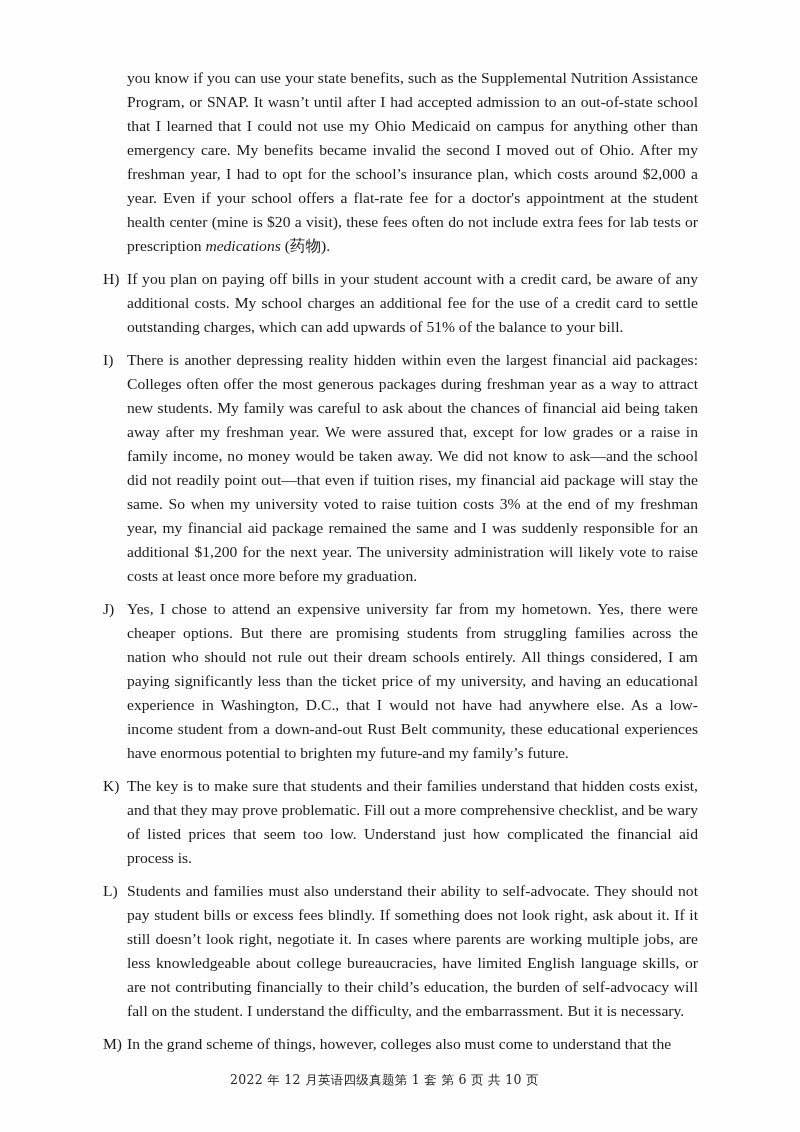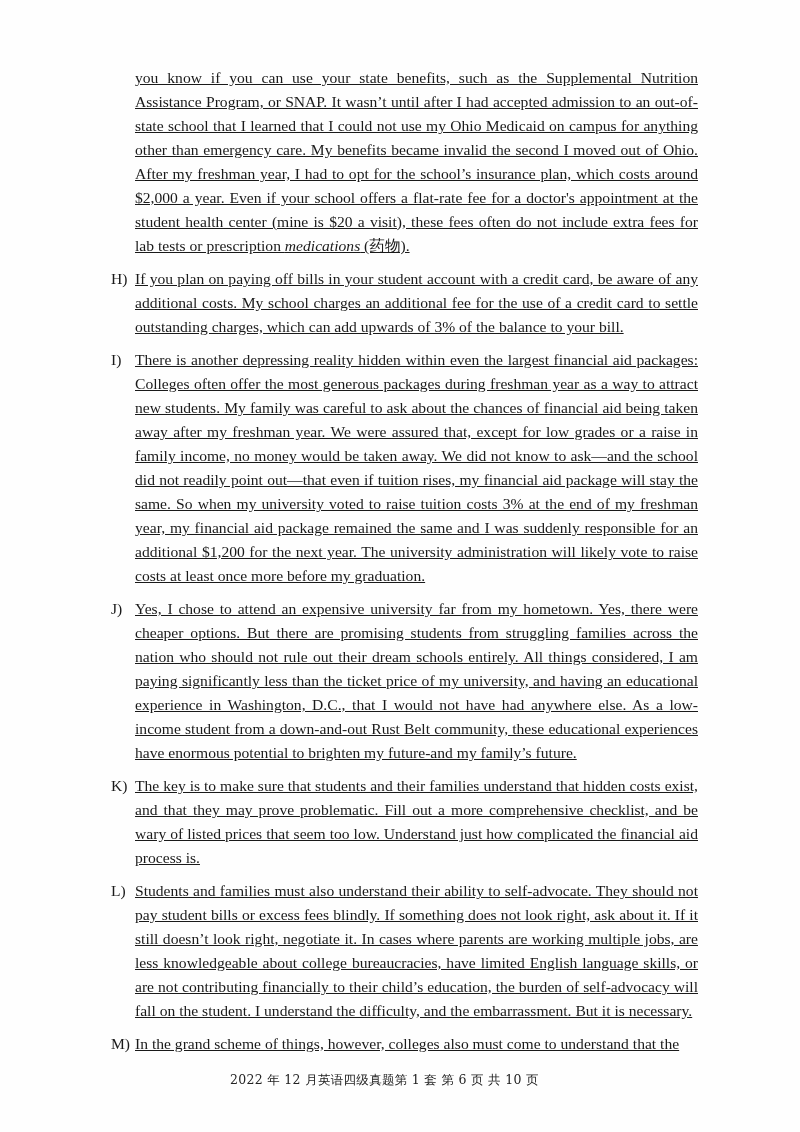--- a/index.html
+++ b/index.html
@@ -4,21 +4,21 @@
 <style>
   html, body { margin: 0; padding: 0; background: #ffffff; }
   body { width: 800px; height: 1132px; position: relative; overflow: hidden; }
   .page {
     position: absolute; left: 0; top: 0; width: 800px; height: 1132px;
     background: #fefefe; color: #1a1a1a;
     font-family: "Liberation Serif", "DejaVu Serif", serif;
     font-size: 15.6px; line-height: 24px;
   }
   .content { position: absolute; left: 103px; top: 66px; width: 595px; }
-  .para { position: relative; text-align: justify; margin: 0 0 9px 8px; text-decoration: underline; }
+  .para { position: relative; text-align: justify; margin: 0 0 9px 0; }
   .para.cont { padding-left: 24px; }
   .para.lettered { padding-left: 24px; }
   .para .label { position: absolute; left: 0; top: 0; width: 24px; }
   .para .text { display: block; text-align: justify; }
   .para .text::after { content: ""; display: inline-block; width: 0; }
   em { font-style: italic; }
   .footer {
     position: absolute; left: 0; top: 1072px; width: 800px;
     font-family: "DejaVu Serif", "Liberation Serif", serif;
     font-size: 12.5px; color: #222; line-height: 16px;
@@ -30,21 +30,21 @@
 
 <div class="page">
   <div class="content">
 
     <p class="para cont">
       <span class="text"><span>you know if you can use your state benefits, such as the Supplemental Nutrition Assistance Program, or SNAP. It wasn’t until after I had accepted admission to an out-of-state school that I learned that I could not use my Ohio Medicaid on campus for anything other than emergency care. My benefits became invalid the second I moved out of Ohio. After my freshman year, I had to opt for the school’s insurance plan, which costs around $2,000 a year. Even if your school offers a flat-rate fee for a doctor's appointment at the student health center (mine is $20 a visit), these fees often do not include extra fees for lab tests or prescription </span><em>medications</em><span> (药物).</span></span>
     </p>
 
     <p class="para lettered">
       <span class="label">H)</span>
-      <span class="text">If you plan on paying off bills in your student account with a credit card, be aware of any additional costs. My school charges an additional fee for the use of a credit card to settle outstanding charges, which can add upwards of 3% of the balance to your bill.</span>
+      <span class="text">If you plan on paying off bills in your student account with a credit card, be aware of any additional costs. My school charges an additional fee for the use of a credit card to settle outstanding charges, which can add upwards of 51% of the balance to your bill.</span>
     </p>
 
     <p class="para lettered">
       <span class="label">I)</span>
       <span class="text">There is another depressing reality hidden within even the largest financial aid packages: Colleges often offer the most generous packages during freshman year as a way to attract new students. My family was careful to ask about the chances of financial aid being taken away after my freshman year. We were assured that, except for low grades or a raise in family income, no money would be taken away. We did not know to ask—and the school did not readily point out—that even if tuition rises, my financial aid package will stay the same. So when my university voted to raise tuition costs 3% at the end of my freshman year, my financial aid package remained the same and I was suddenly responsible for an additional $1,200 for the next year. The university administration will likely vote to raise costs at least once more before my graduation.</span>
     </p>
 
     <p class="para lettered">
       <span class="label">J)</span>
       <span class="text">Yes, I chose to attend an expensive university far from my hometown. Yes, there were cheaper options. But there are promising students from struggling families across the nation who should not rule out their dream schools entirely. All things considered, I am paying significantly less than the ticket price of my university, and having an educational experience in Washington, D.C., that I would not have had anywhere else. As a low-income student from a down-and-out Rust Belt community, these educational experiences have enormous potential to brighten my future-and my family’s future.</span>

